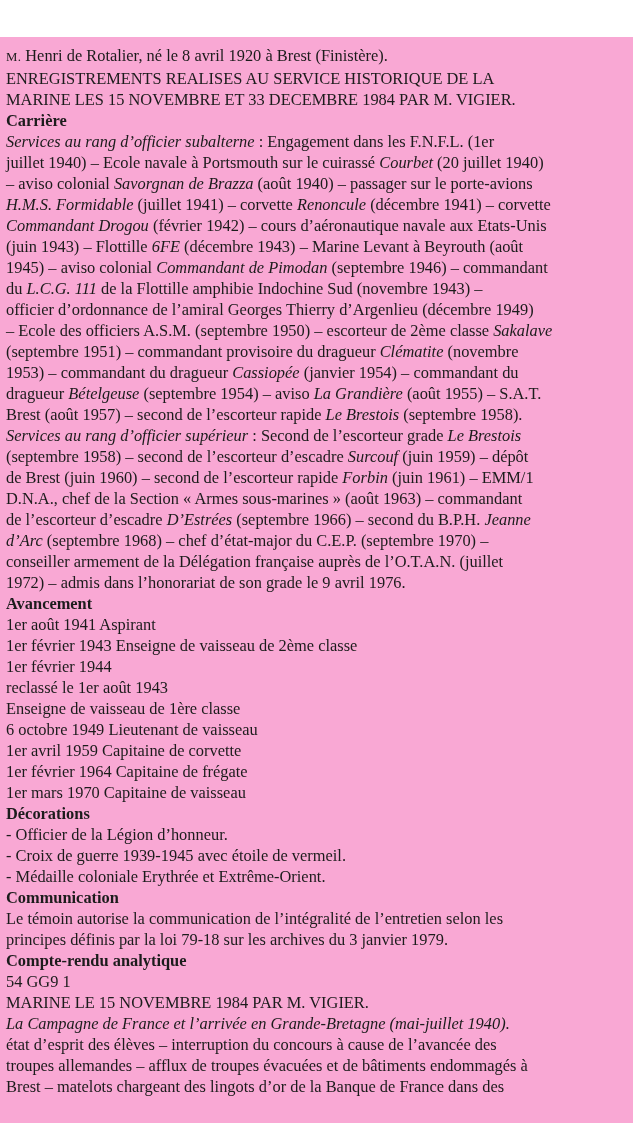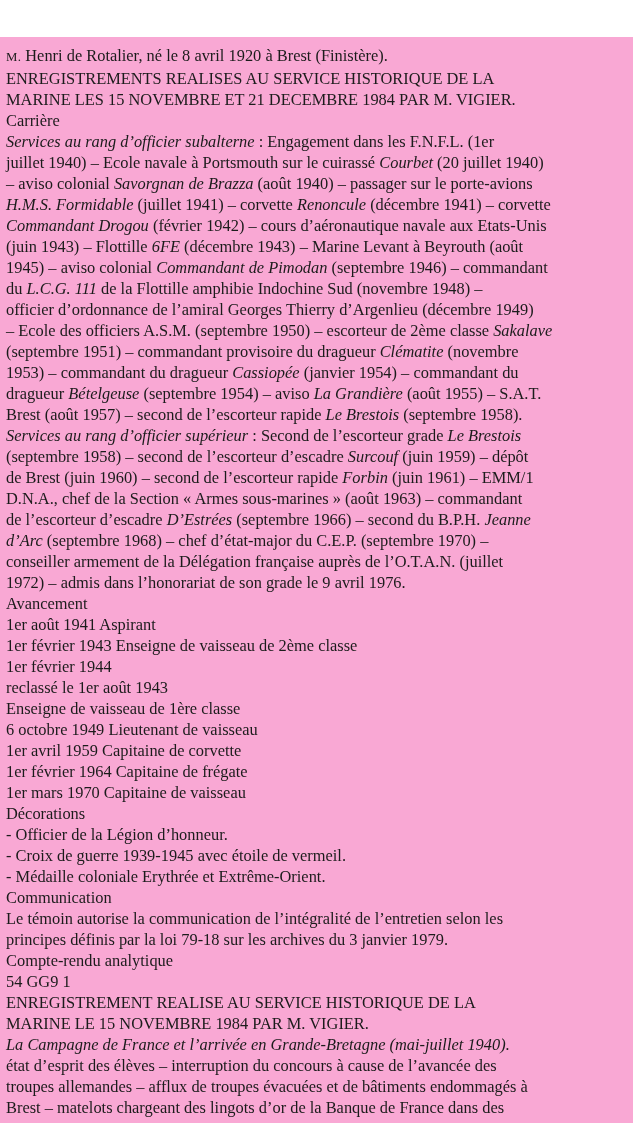--- a/index.html
+++ b/index.html
@@ -18,39 +18,39 @@
     font-size: 16.4px;
     line-height: 21px;
     color: #1c1c1c;
   }
   .line {
     white-space: pre;
     min-height: 21px;
   }
   .run.normal    { font-style: normal; font-weight: normal; }
   .run.italic    { font-style: italic; }
-  .run.bold      { font-weight: 400; }
+  .run.bold      { font-weight: 700; }
   .run.smallcaps { font-size: 0.78em; letter-spacing: 0.3px; }
 </style>
 </head>
 <body>
 
 <div class="page" style="background: #f9a8d4; color: rgb(28, 28, 28); margin-top: 37px;">
     <div class="line"><span class="run smallcaps">M.</span><span class="run normal"> Henri de Rotalier, né le 8 avril 1920 à Brest (Finistère).</span></div>
     <div class="line"><span class="run normal">ENREGISTREMENTS REALISES AU SERVICE HISTORIQUE DE LA</span></div>
-    <div class="line"><span class="run normal">MARINE LES 15 NOVEMBRE ET 21 DECEMBRE 1984 PAR M. VIGIER.</span></div>
+    <div class="line"><span class="run normal">MARINE LES 15 NOVEMBRE ET 33 DECEMBRE 1984 PAR M. VIGIER.</span></div>
     <div class="line"><span class="run bold">Carrière</span></div>
     <div class="line"><span class="run italic">Services au rang d’officier subalterne</span><span class="run normal"> : Engagement dans les F.N.F.L. (1er</span></div>
     <div class="line"><span class="run normal">juillet 1940) – Ecole navale à Portsmouth sur le cuirassé </span><span class="run italic">Courbet</span><span class="run normal"> (20 juillet 1940)</span></div>
     <div class="line"><span class="run normal">– aviso colonial </span><span class="run italic">Savorgnan de Brazza</span><span class="run normal"> (août 1940) – passager sur le porte-avions</span></div>
     <div class="line"><span class="run italic">H.M.S. Formidable</span><span class="run normal"> (juillet 1941) – corvette </span><span class="run italic">Renoncule</span><span class="run normal"> (décembre 1941) – corvette</span></div>
     <div class="line"><span class="run italic">Commandant Drogou</span><span class="run normal"> (février 1942) – cours d’aéronautique navale aux Etats-Unis</span></div>
     <div class="line"><span class="run normal">(juin 1943) – Flottille </span><span class="run italic">6FE</span><span class="run normal"> (décembre 1943) – Marine Levant à Beyrouth (août</span></div>
     <div class="line"><span class="run normal">1945) – aviso colonial </span><span class="run italic">Commandant de Pimodan</span><span class="run normal"> (septembre 1946) – commandant</span></div>
-    <div class="line"><span class="run normal">du </span><span class="run italic">L.C.G. 111</span><span class="run normal"> de la Flottille amphibie Indochine Sud (novembre 1948) –</span></div>
+    <div class="line"><span class="run normal">du </span><span class="run italic">L.C.G. 111</span><span class="run normal"> de la Flottille amphibie Indochine Sud (novembre 1943) –</span></div>
     <div class="line"><span class="run normal">officier d’ordonnance de l’amiral Georges Thierry d’Argenlieu (décembre 1949)</span></div>
     <div class="line"><span class="run normal">– Ecole des officiers A.S.M. (septembre 1950) – escorteur de 2ème classe </span><span class="run italic">Sakalave</span></div>
     <div class="line"><span class="run normal">(septembre 1951) – commandant provisoire du dragueur </span><span class="run italic">Clématite</span><span class="run normal"> (novembre</span></div>
     <div class="line"><span class="run normal">1953) – commandant du dragueur </span><span class="run italic">Cassiopée</span><span class="run normal"> (janvier 1954) – commandant du</span></div>
     <div class="line"><span class="run normal">dragueur </span><span class="run italic">Bételgeuse</span><span class="run normal"> (septembre 1954) – aviso </span><span class="run italic">La Grandière</span><span class="run normal"> (août 1955) – S.A.T.</span></div>
     <div class="line"><span class="run normal">Brest (août 1957) – second de l’escorteur rapide </span><span class="run italic">Le Brestois</span><span class="run normal"> (septembre 1958).</span></div>
     <div class="line"><span class="run italic">Services au rang d’officier supérieur</span><span class="run normal"> : Second de l’escorteur grade </span><span class="run italic">Le Brestois</span></div>
     <div class="line"><span class="run normal">(septembre 1958) – second de l’escorteur d’escadre </span><span class="run italic">Surcouf</span><span class="run normal"> (juin 1959) – dépôt</span></div>
     <div class="line"><span class="run normal">de Brest (juin 1960) – second de l’escorteur rapide </span><span class="run italic">Forbin</span><span class="run normal"> (juin 1961) – EMM/1</span></div>
     <div class="line"><span class="run normal">D.N.A., chef de la Section « Armes sous-marines » (août 1963) – commandant</span></div>
@@ -70,19 +70,18 @@
     <div class="line"><span class="run normal">1er mars 1970 Capitaine de vaisseau</span></div>
     <div class="line"><span class="run bold">Décorations</span></div>
     <div class="line"><span class="run normal">- Officier de la Légion d’honneur.</span></div>
     <div class="line"><span class="run normal">- Croix de guerre 1939-1945 avec étoile de vermeil.</span></div>
     <div class="line"><span class="run normal">- Médaille coloniale Erythrée et Extrême-Orient.</span></div>
     <div class="line"><span class="run bold">Communication</span></div>
     <div class="line"><span class="run normal">Le témoin autorise la communication de l’intégralité de l’entretien selon les</span></div>
     <div class="line"><span class="run normal">principes définis par la loi 79-18 sur les archives du 3 janvier 1979.</span></div>
     <div class="line"><span class="run bold">Compte-rendu analytique</span></div>
     <div class="line"><span class="run normal">54 GG9 1</span></div>
-    <div class="line"><span class="run normal">ENREGISTREMENT REALISE AU SERVICE HISTORIQUE DE LA</span></div>
     <div class="line"><span class="run normal">MARINE LE 15 NOVEMBRE 1984 PAR M. VIGIER.</span></div>
     <div class="line"><span class="run italic">La Campagne de France et l’arrivée en Grande-Bretagne (mai-juillet 1940).</span></div>
     <div class="line"><span class="run normal">état d’esprit des élèves – interruption du concours à cause de l’avancée des</span></div>
     <div class="line"><span class="run normal">troupes allemandes – afflux de troupes évacuées et de bâtiments endommagés à</span></div>
     <div class="line"><span class="run normal">Brest – matelots chargeant des lingots d’or de la Banque de France dans des</span></div>
   </div>
 
 </body></html>

